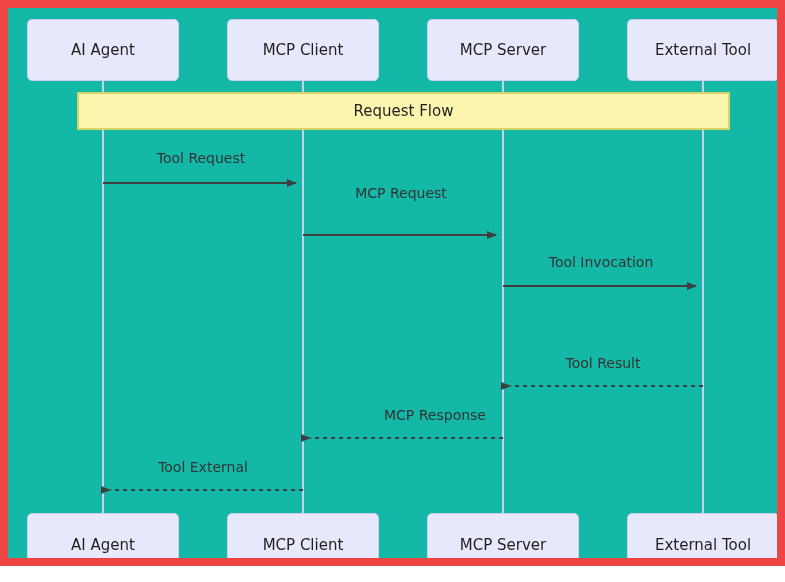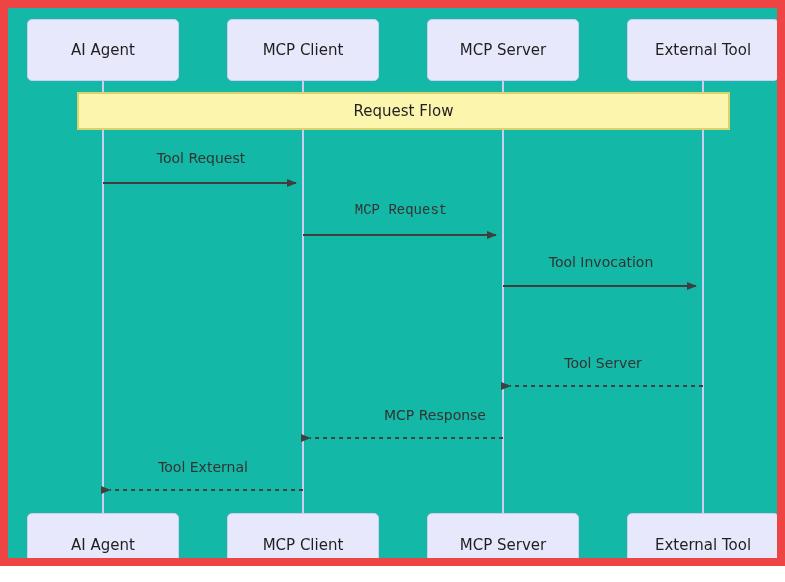--- a/index.html
+++ b/index.html
@@ -136,23 +136,23 @@
     <div class="actor-box" style="left:619px; top:11px; width:152px; height:62px;">
       <span class="actor-label">External Tool</span>
     </div>
 
     <div class="flow-banner" style="left:69px; top:84px; width:653px; height:38px;">
       <span class="flow-banner-label">Request Flow</span>
     </div>
 
 
     <div class="msg-label" style="left:193px; top:142px;">Tool Request</div>
-    <div class="msg-label" style="left:393px; top:194px;font-family:Liberation Mono, monospace;">MCP Request</div>
+    <div class="msg-label" style="left:393px; top:177px;">MCP Request</div>
     <div class="msg-label" style="left:593px; top:246px;text-align:right;">Tool Invocation</div>
-    <div class="msg-label" style="left:595px; top:347px;">Tool Server</div>
+    <div class="msg-label" style="left:595px; top:347px;">Tool Result</div>
     <div class="msg-label" style="left:395px; top:399px;margin-left:32px;">MCP Response</div>
     <div class="msg-label" style="left:195px; top:451px;">Tool External</div>
 
     <div class="actor-box" style="left:19px; top:505px; width:152px; height:64px;">
       <span class="actor-label">AI Agent</span>
     </div>
     <div class="actor-box" style="left:219px; top:505px; width:152px; height:64px;">
       <span class="actor-label">MCP Client</span>
     </div>
     <div class="actor-box" style="left:419px; top:505px; width:152px; height:64px;">

